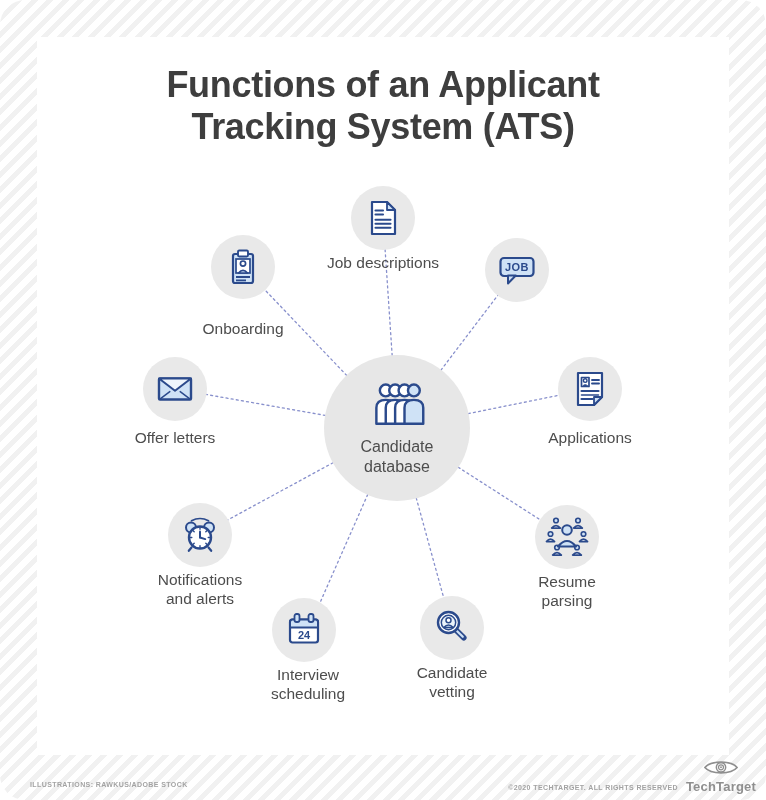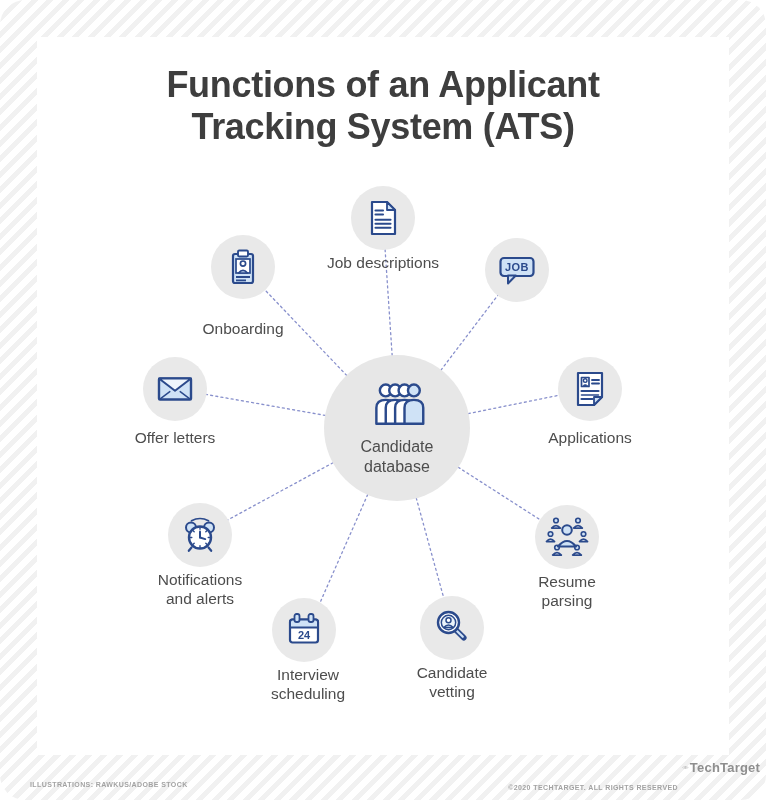--- a/index.html
+++ b/index.html
@@ -43,21 +43,21 @@
   .footer-credit{
     position:absolute;left:30px;top:781px;
     font-size:7px;font-weight:700;letter-spacing:0.4px;color:#a3a3a3;
   }
   .footer-copyright{
     position:absolute;right:88px;top:784px;
     font-size:7px;font-weight:700;letter-spacing:0.4px;color:#a3a3a3;
   }
   .brand{
     position:absolute;right:6px;top:757px;width:78px;
-    display:flex;flex-direction:row;align-items:center;gap:1px;text-align:right;
+    display:flex;flex-direction:column;align-items:center;gap:1px;text-align:right;
   }
   .brand-word{
     font-size:13px;font-weight:600;color:#8f8f8f;letter-spacing:0.2px;
   }
 </style>
 </head>
 <body>
 
 <div class="page">
   <div class="canvas"></div>

